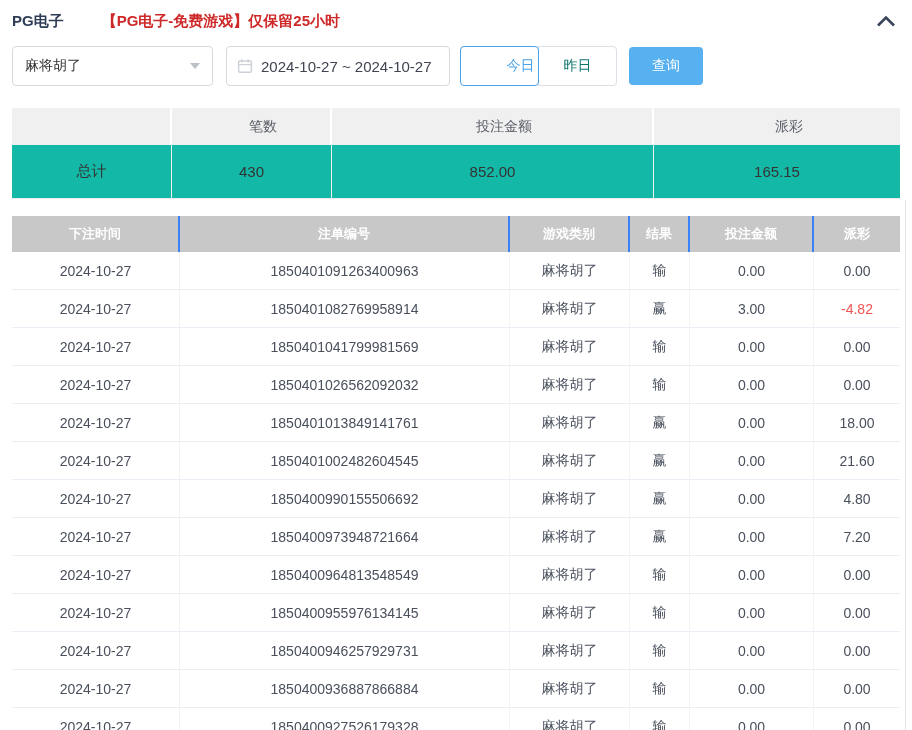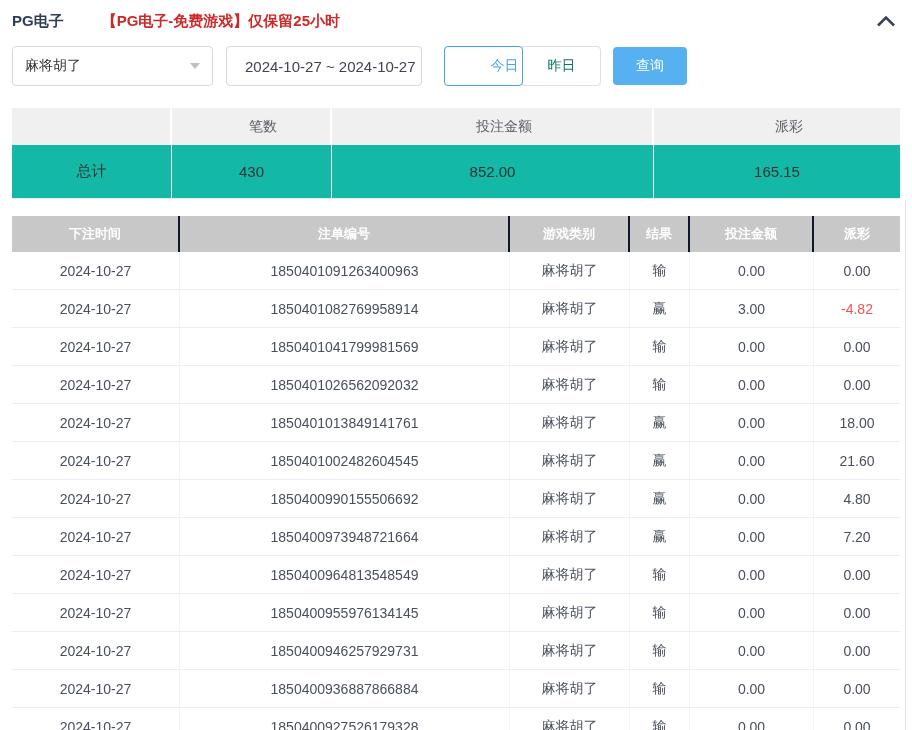--- a/index.html
+++ b/index.html
@@ -13,46 +13,46 @@
   .topbar-spacer { flex:1; }
   .collapse-btn { width:24px; height:18px; display:flex; align-items:center; justify-content:center; cursor:pointer; }
 
   
   .controls { display:flex; align-items:center; margin:14px 12px 0; height:40px; }
   .select-box { width:201px; height:40px; border:1px solid #d9d9d9; border-radius:4px;
     display:flex; align-items:center; justify-content:space-between; padding:0 12px; cursor:pointer; }
   .select-value { font-size:14px; color:#333; }
   .caret-down { width:0; height:0; border-left:5px solid transparent; border-right:5px solid transparent;
     border-top:6px solid #bcc0c7; }
-  .date-box { width:196px; height:40px; border:1px solid #d9d9d9; border-radius:4px;
+  .date-box { width:224px; height:40px; border:1px solid #d9d9d9; border-radius:4px;
     display:flex; align-items:center; padding:0 10px; margin-left:13px; cursor:pointer; }
   .date-value { font-size:15px; color:#3f4450; margin-left:8px; white-space:nowrap; }
   .seg-group { display:flex; margin-left:10px; }
   .seg-btn { width:79px; height:40px; background:#fff; border:1px solid #dcdfe6; color:#0f766e;
     font-size:14px; display:flex; align-items:center; justify-content:center; cursor:pointer; margin-left:-1px; }
-  .seg-btn:first-child { border-radius:4px 0 0 4px; margin-left:12px;padding-left:42px; }
+  .seg-btn:first-child { border-radius:4px 0 0 4px; margin-left:0;padding-left:42px; }
   .seg-btn:last-child { border-radius:0 4px 4px 0; }
   .seg-btn.active { border-color:#4aa2e9; color:#4aa2e9; position:relative; z-index:2; border-radius:4px; }
   .query-btn { width:74px; height:38px; margin-left:12px; background:#57b1f0; border:none; border-radius:4px;
     color:#fff; font-size:14px; display:flex; align-items:center; justify-content:center; cursor:pointer; }
 
   
   .summary-wrap { margin:22px 12px 0; }
   table { border-collapse:separate; border-spacing:0; table-layout:fixed; width:888px; }
   .summary-table th { background:#f0f0f0; height:37px; font-size:14px; font-weight:400; color:#595d66;
     text-align:center; border-right:2px solid #fff;padding-left:24px; }
   .summary-table th:last-child { border-right:none; }
   .summary-table td { background:#14b8a6; height:54px; font-size:15px; color:#333; text-align:center;
     border-bottom:1px solid #ececec; border-right:1px solid #f1f1f1; }
   .summary-table td:last-child { border-right:none; }
 
   
   .records-wrap { margin:17px 12px 0; }
   .records-table th { background:#c8c8c8; height:36px; font-size:13px; font-weight:bold; color:#fff;
-    text-align:center; border-right:2px solid #0f172a; }
+    text-align:center; border-right:2px solid #3b82f6; }
   .records-table th:last-child { border-right:none; }
   .records-table td { height:38px; font-size:14px; color:#49505c; text-align:center;
     border-bottom:1px solid #ebeef5; border-right:1px solid #f3f3f3; background:#fff; }
   .records-table td:last-child { border-right:none; }
   .records-table td.neg { color:#f15353; }
 
   .gutter-line { position:absolute; left:905px; top:200px; width:1px; height:530px; background:#e7e7e7; }
 </style>
 </head>
 <body>

